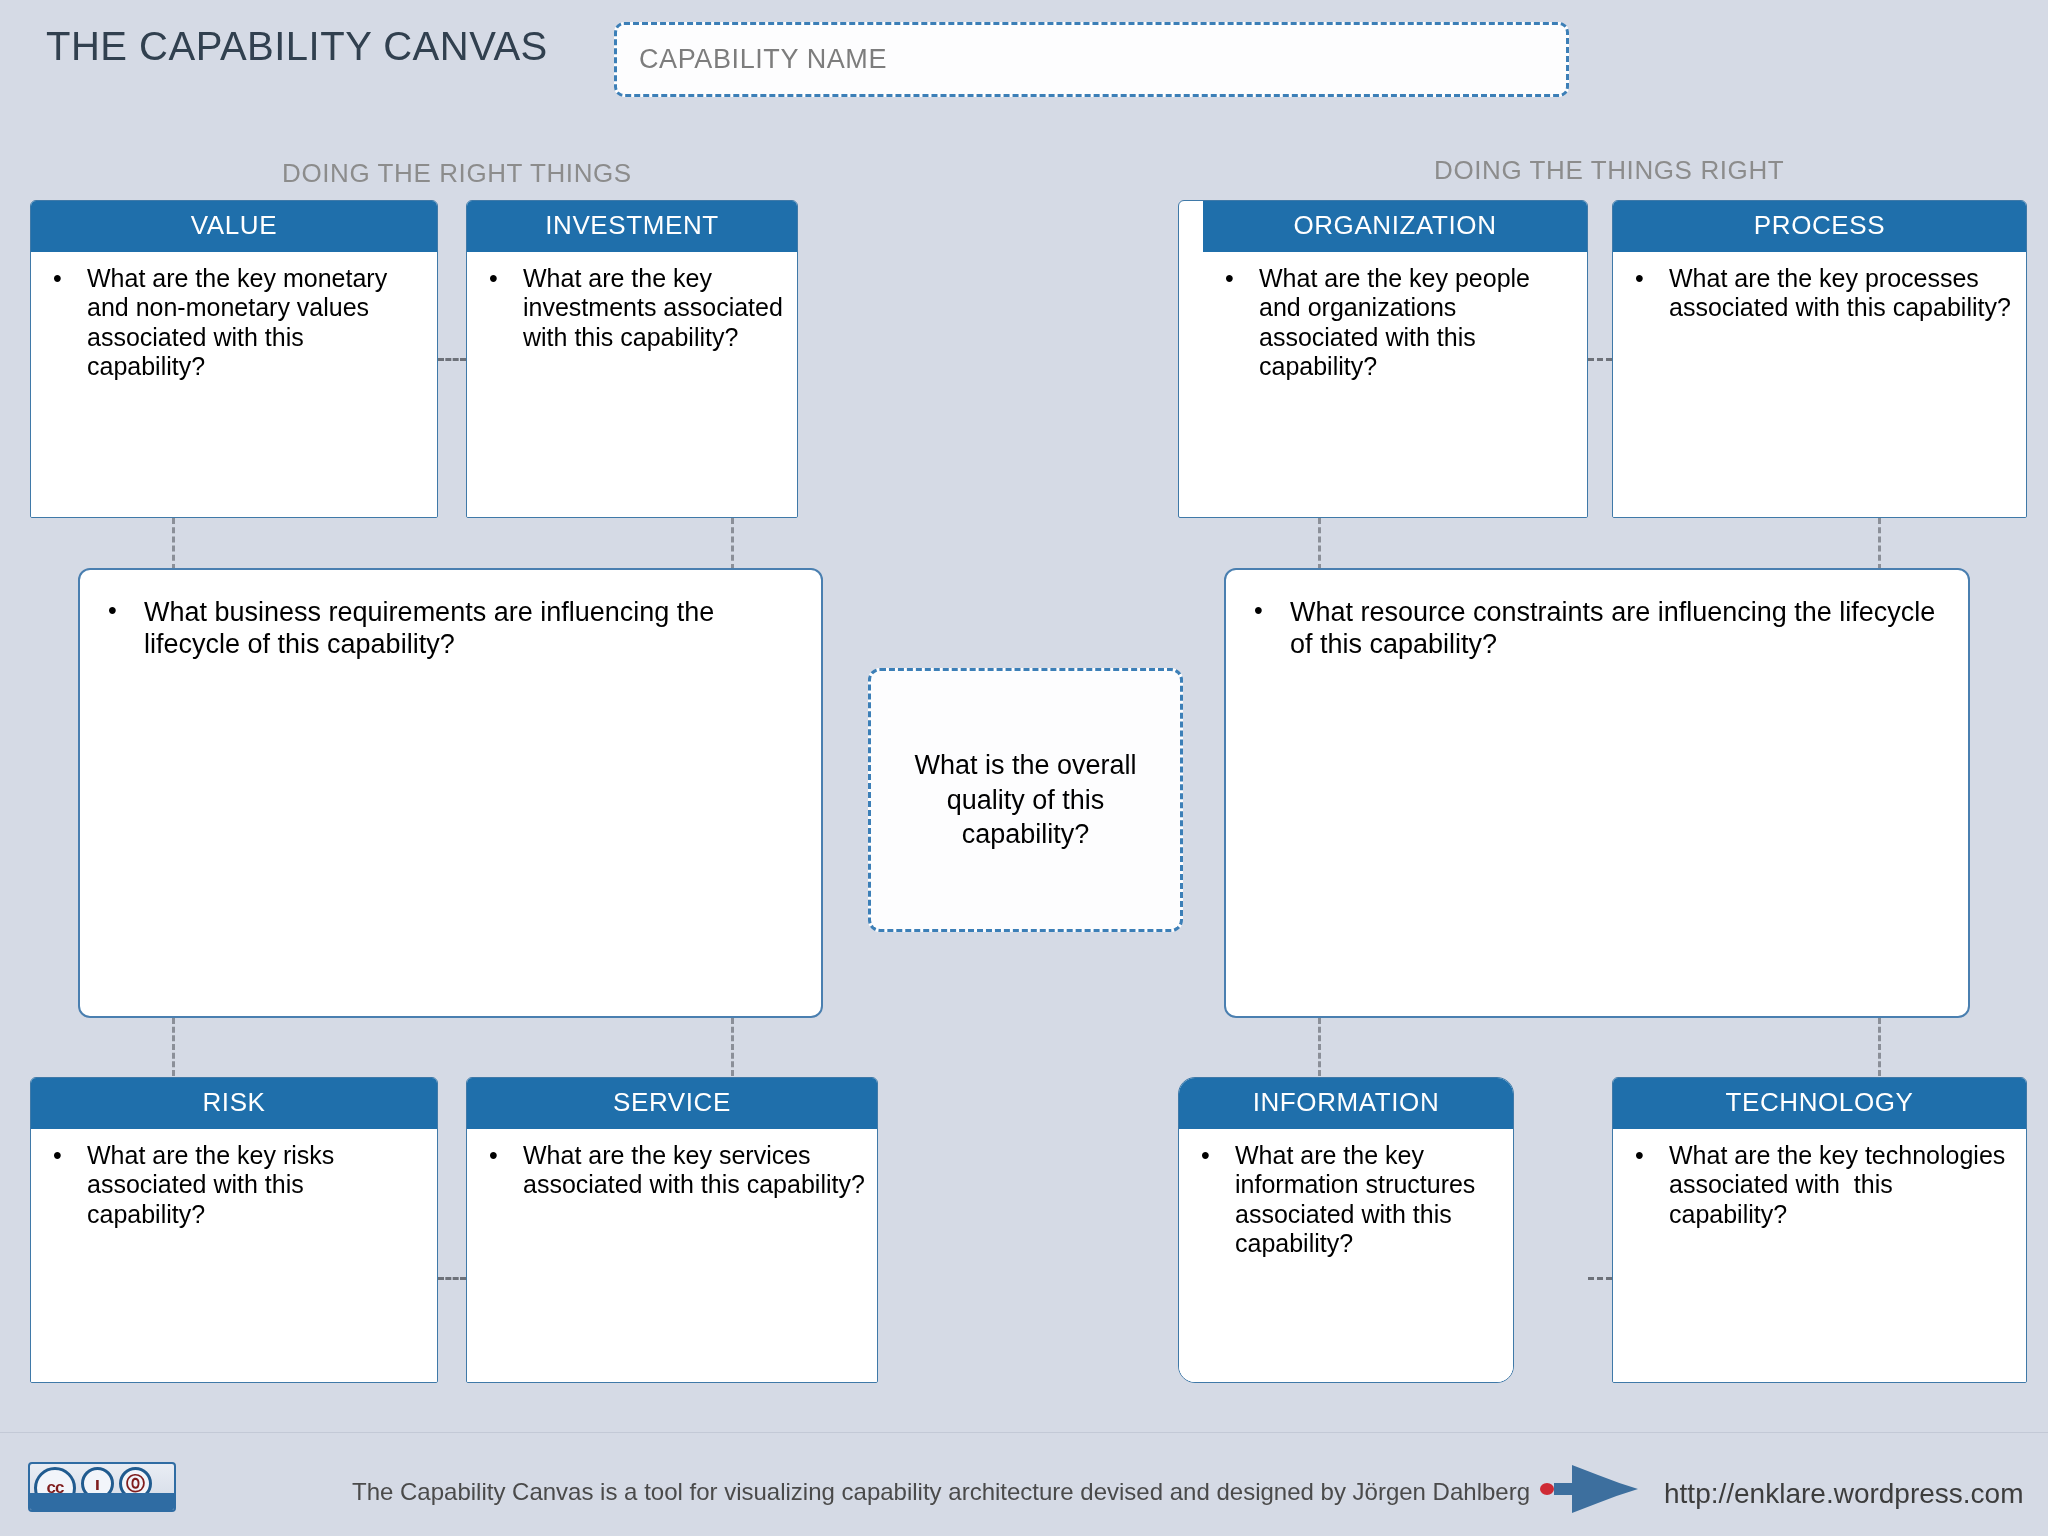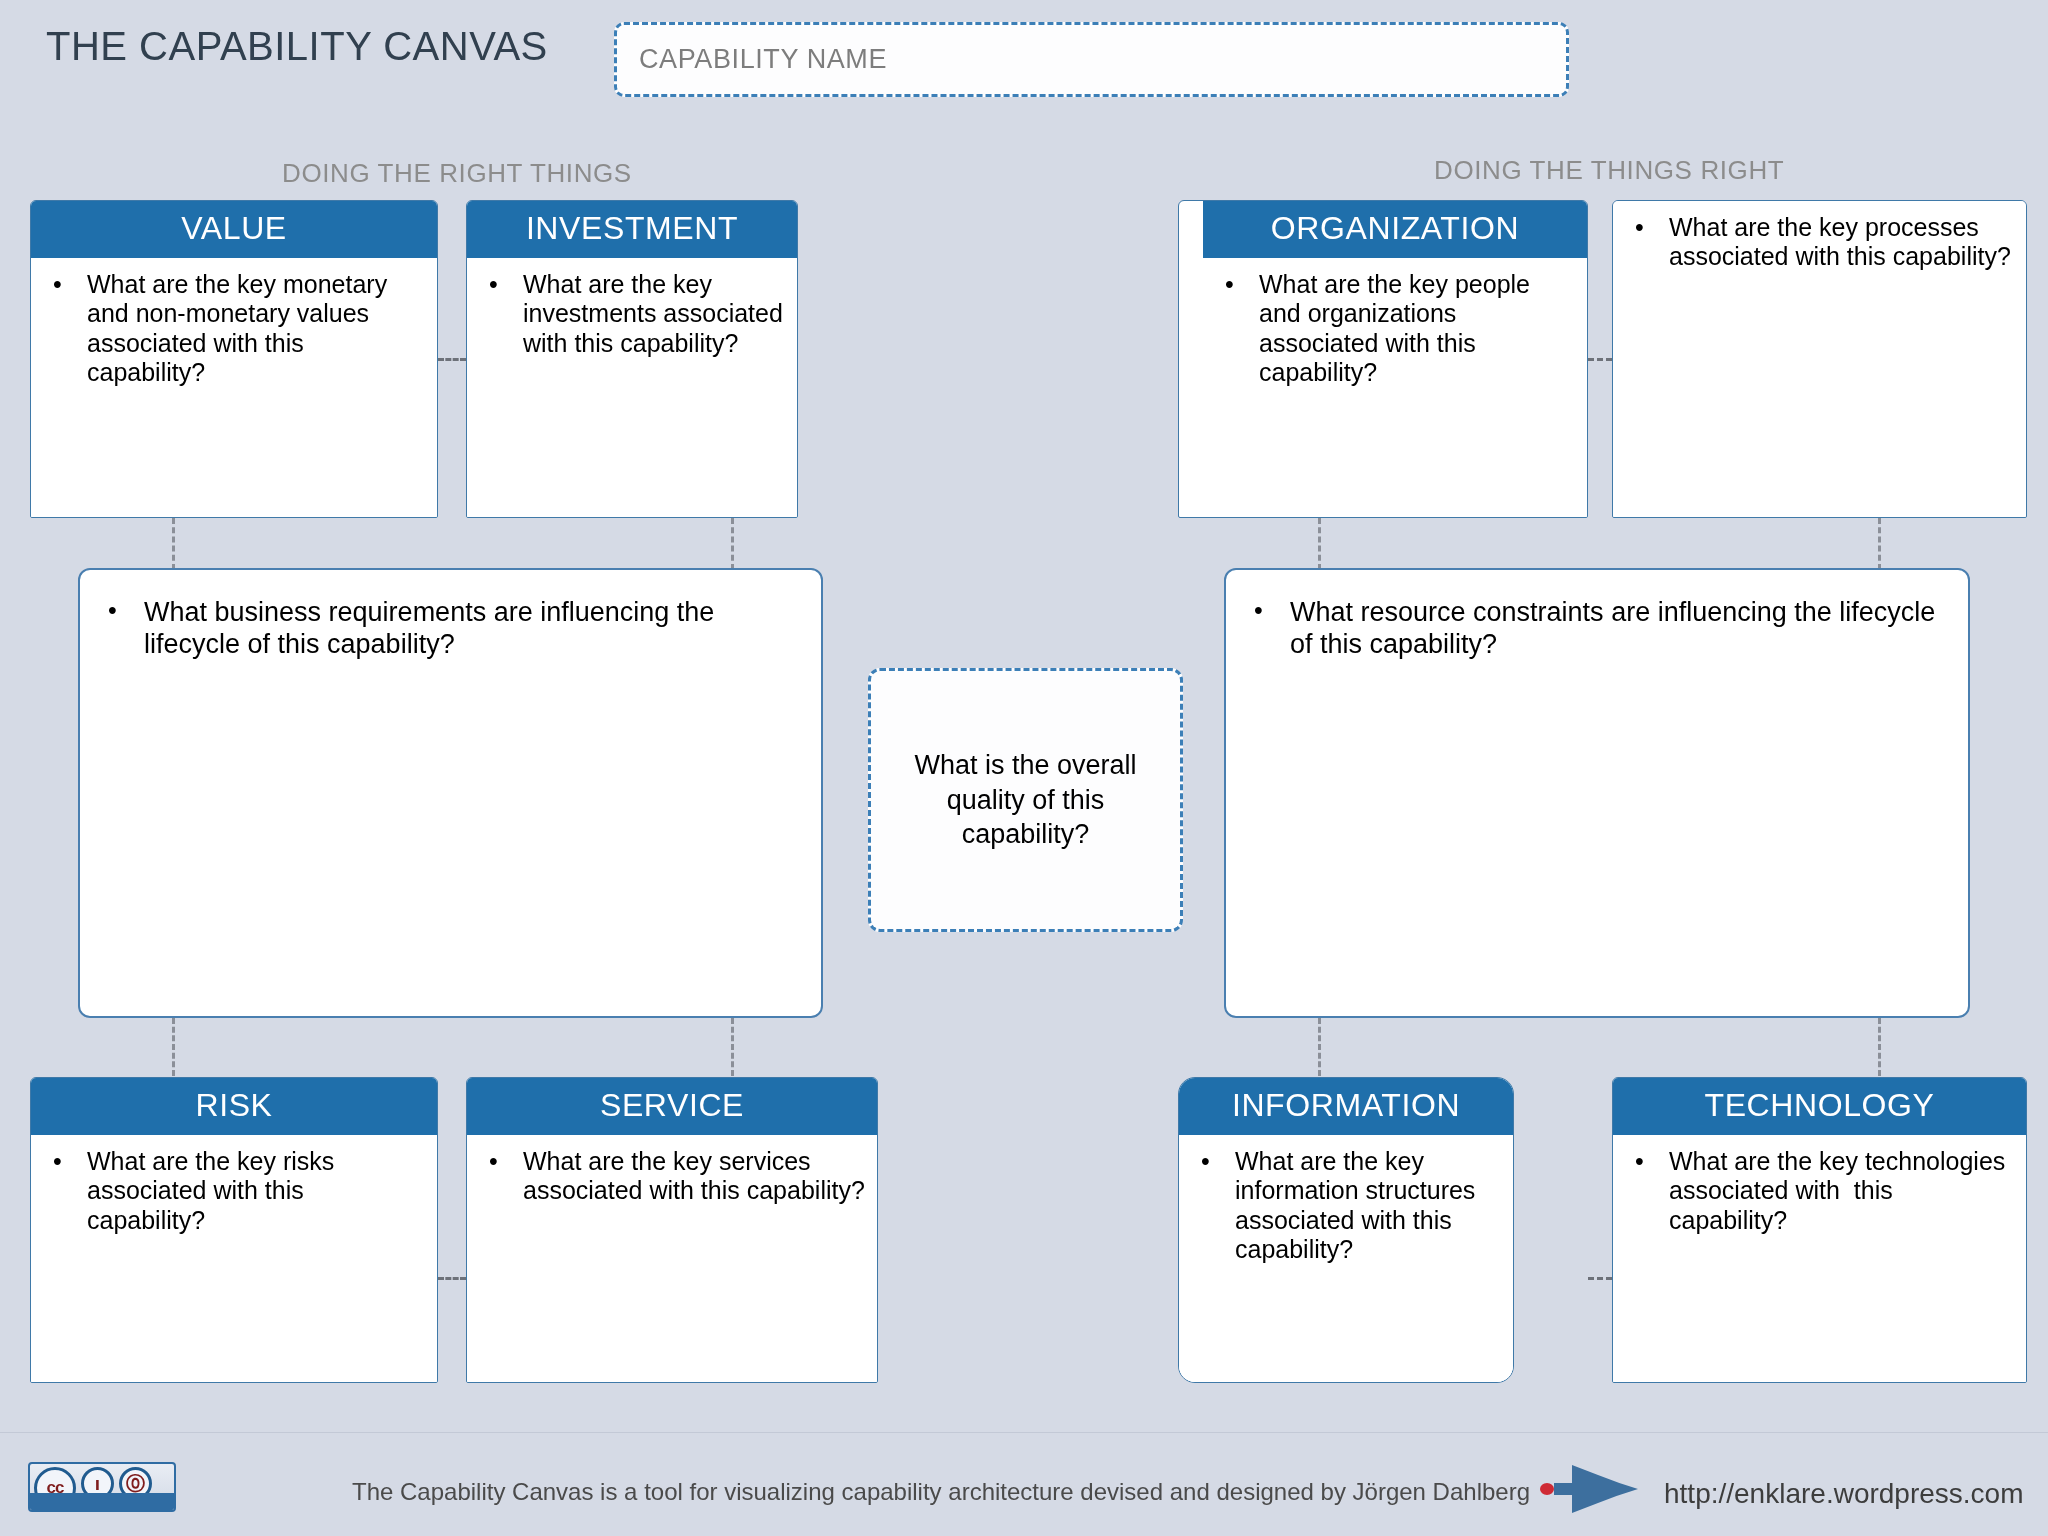--- a/index.html
+++ b/index.html
@@ -67,21 +67,21 @@
     background: #ffffff;
     border: 1px solid #3f79a8;
     border-radius: 6px 6px 2px 2px;
     overflow: hidden;
     display: flex;
     flex-direction: column;
   }
   .card-header {
     background: #1f6fab;
     color: #ffffff;
-    font-size: 32px;
+    font-size: 26px;
     letter-spacing: 0.6px;
     text-align: center;
     padding: 9px 0 11px 0;
     flex: 0 0 auto;
   }
   .card-body {
     flex: 1 1 auto;
     background: #ffffff;
     padding: 12px 12px 10px 14px;
   }
@@ -291,20 +291,21 @@
     <div class="card-header">ORGANIZATION</div>
     <div class="card-body">
       <div class="bullet-row">
         <span class="bullet-dot">•</span>
         <span class="bullet-text">What are the key people and organizations associated with this capability?</span>
       </div>
     </div>
   </div>
 
   <div class="card" id="card-process">
+    <div class="card-header">PROCESS</div>
     <div class="card-body">
       <div class="bullet-row">
         <span class="bullet-dot">•</span>
         <span class="bullet-text">What are the key processes associated with this capability?</span>
       </div>
     </div>
   </div>
 
   <div class="panel" id="panel-requirements">
     <div class="bullet-row">

